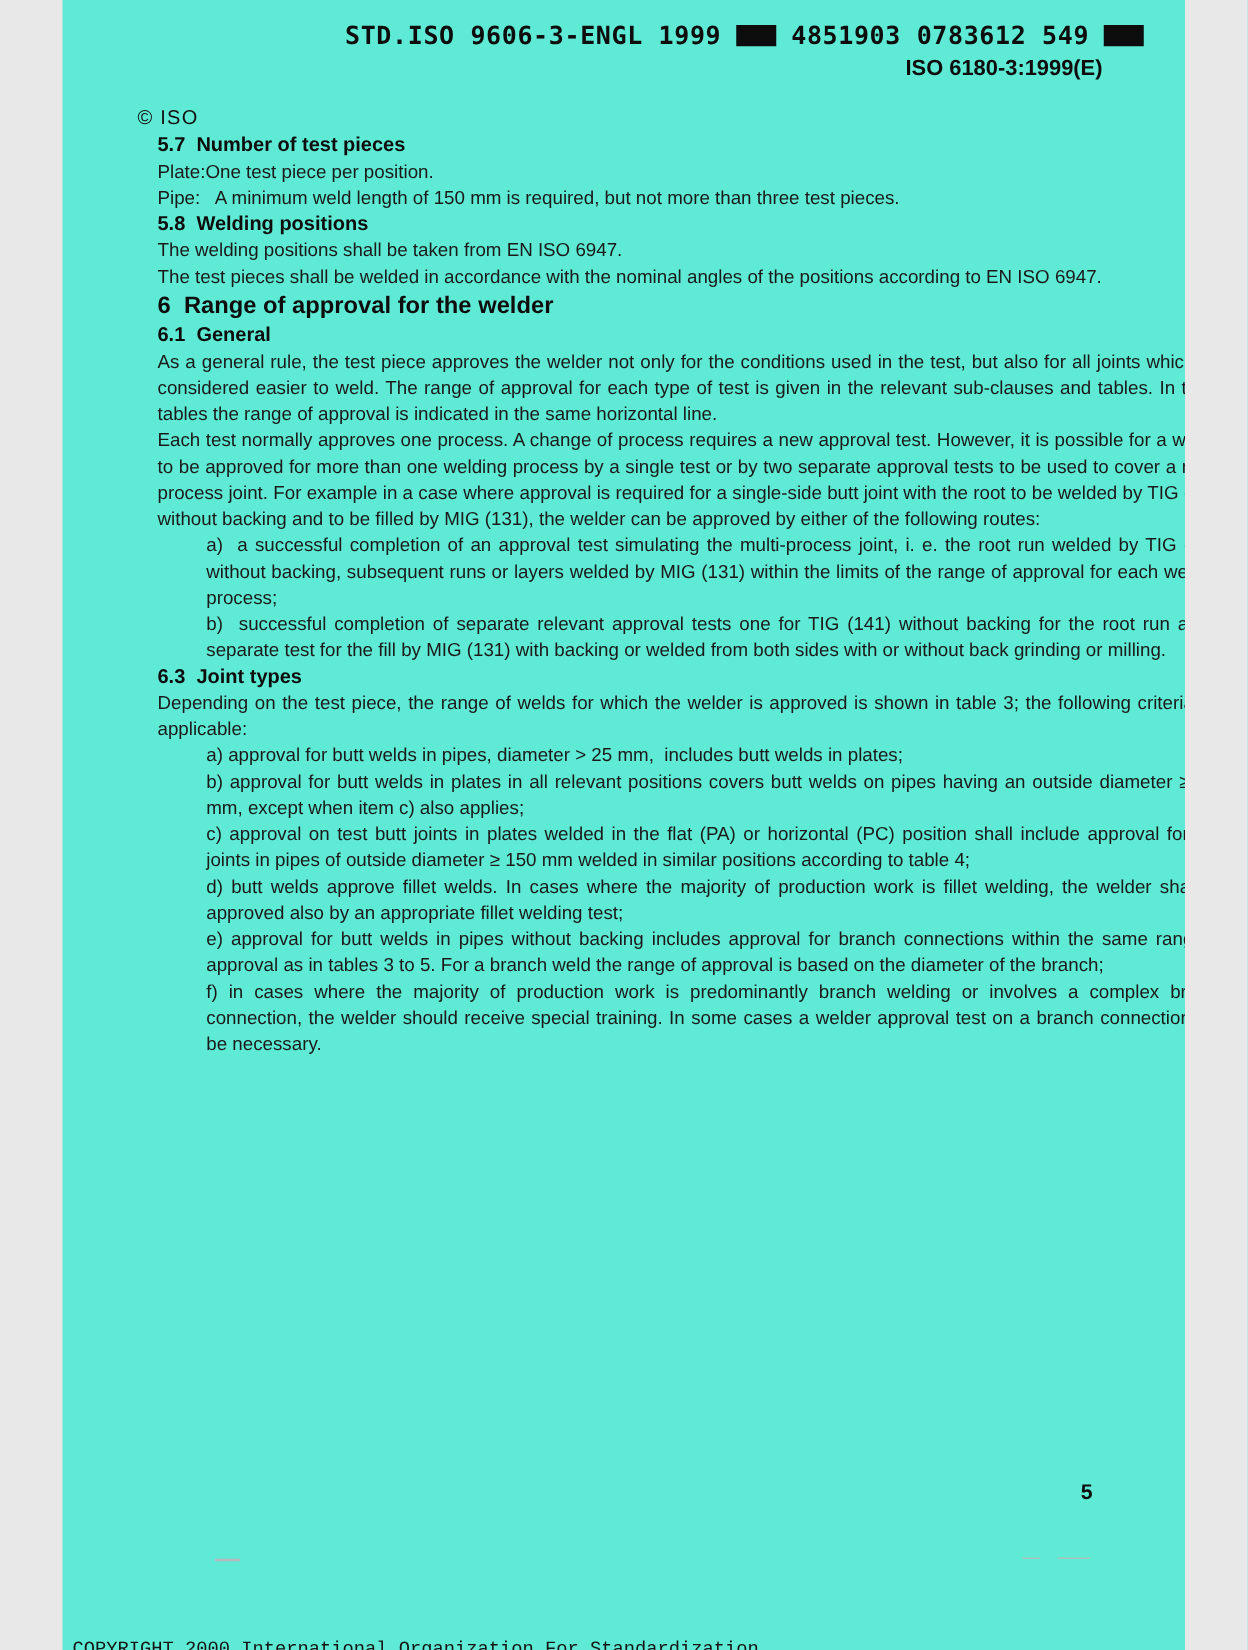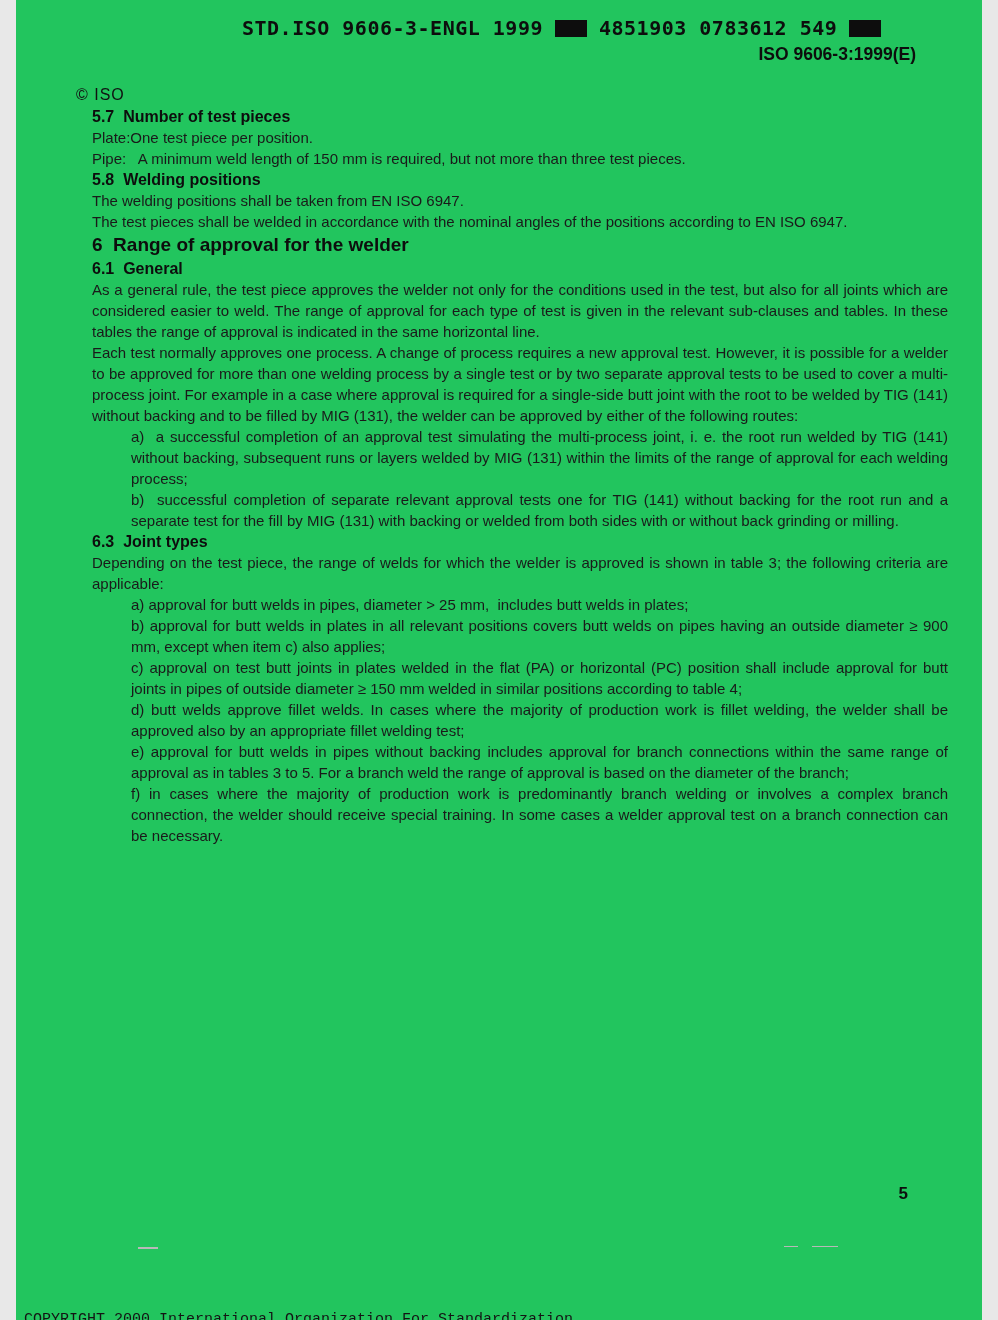--- a/index.html
+++ b/index.html
@@ -1,21 +1,21 @@
 <!DOCTYPE html>
 <html><head>
 <meta charset="utf-8">
 <style>
   html, body { margin: 0; padding: 0; background: #e8e8e8; }
   .page {
     position: relative;
-    width: 966px;
+    width: 898px;
     height: 1320px;
     margin: 0 auto;
-    background: #22c55e;
+    background: #5eead4;
     font-family: "Liberation Sans", sans-serif;
     color: #1a1a1a;
     overflow: hidden;
   }
 
   
   .ocr-line {
     position: absolute;
     top: 16px;
     left: 226px;
@@ -134,21 +134,21 @@
 <div class="page">
 
   <div class="ocr-line">
     <span>STD.ISO 9606-3-ENGL 1999</span>
     <span class="scan-block"></span>
     <span>4851903 0783612 549</span>
     <span class="scan-block"></span>
   </div>
 
   <div class="iso-mark">© ISO</div>
-  <div class="doc-number">ISO 9606-3:1999(E)</div>
+  <div class="doc-number">ISO 6180-3:1999(E)</div>
 
   <div class="content">
 
     <h3 class="mt12">5.7&nbsp; Number of test pieces</h3>
     <p class="plain mt6">Plate:One test piece per position.</p>
     <p class="plain">Pipe:&nbsp;&nbsp; A minimum weld length of 150 mm is required, but not more than three test pieces.</p>
 
     <h3 class="mt25">5.8&nbsp; Welding positions</h3>
     <p class="mt14">The welding positions shall be taken from EN ISO 6947.</p>
     <p class="mt13">The test pieces shall be welded in accordance with the nominal angles of the positions according to EN ISO 6947.</p>

